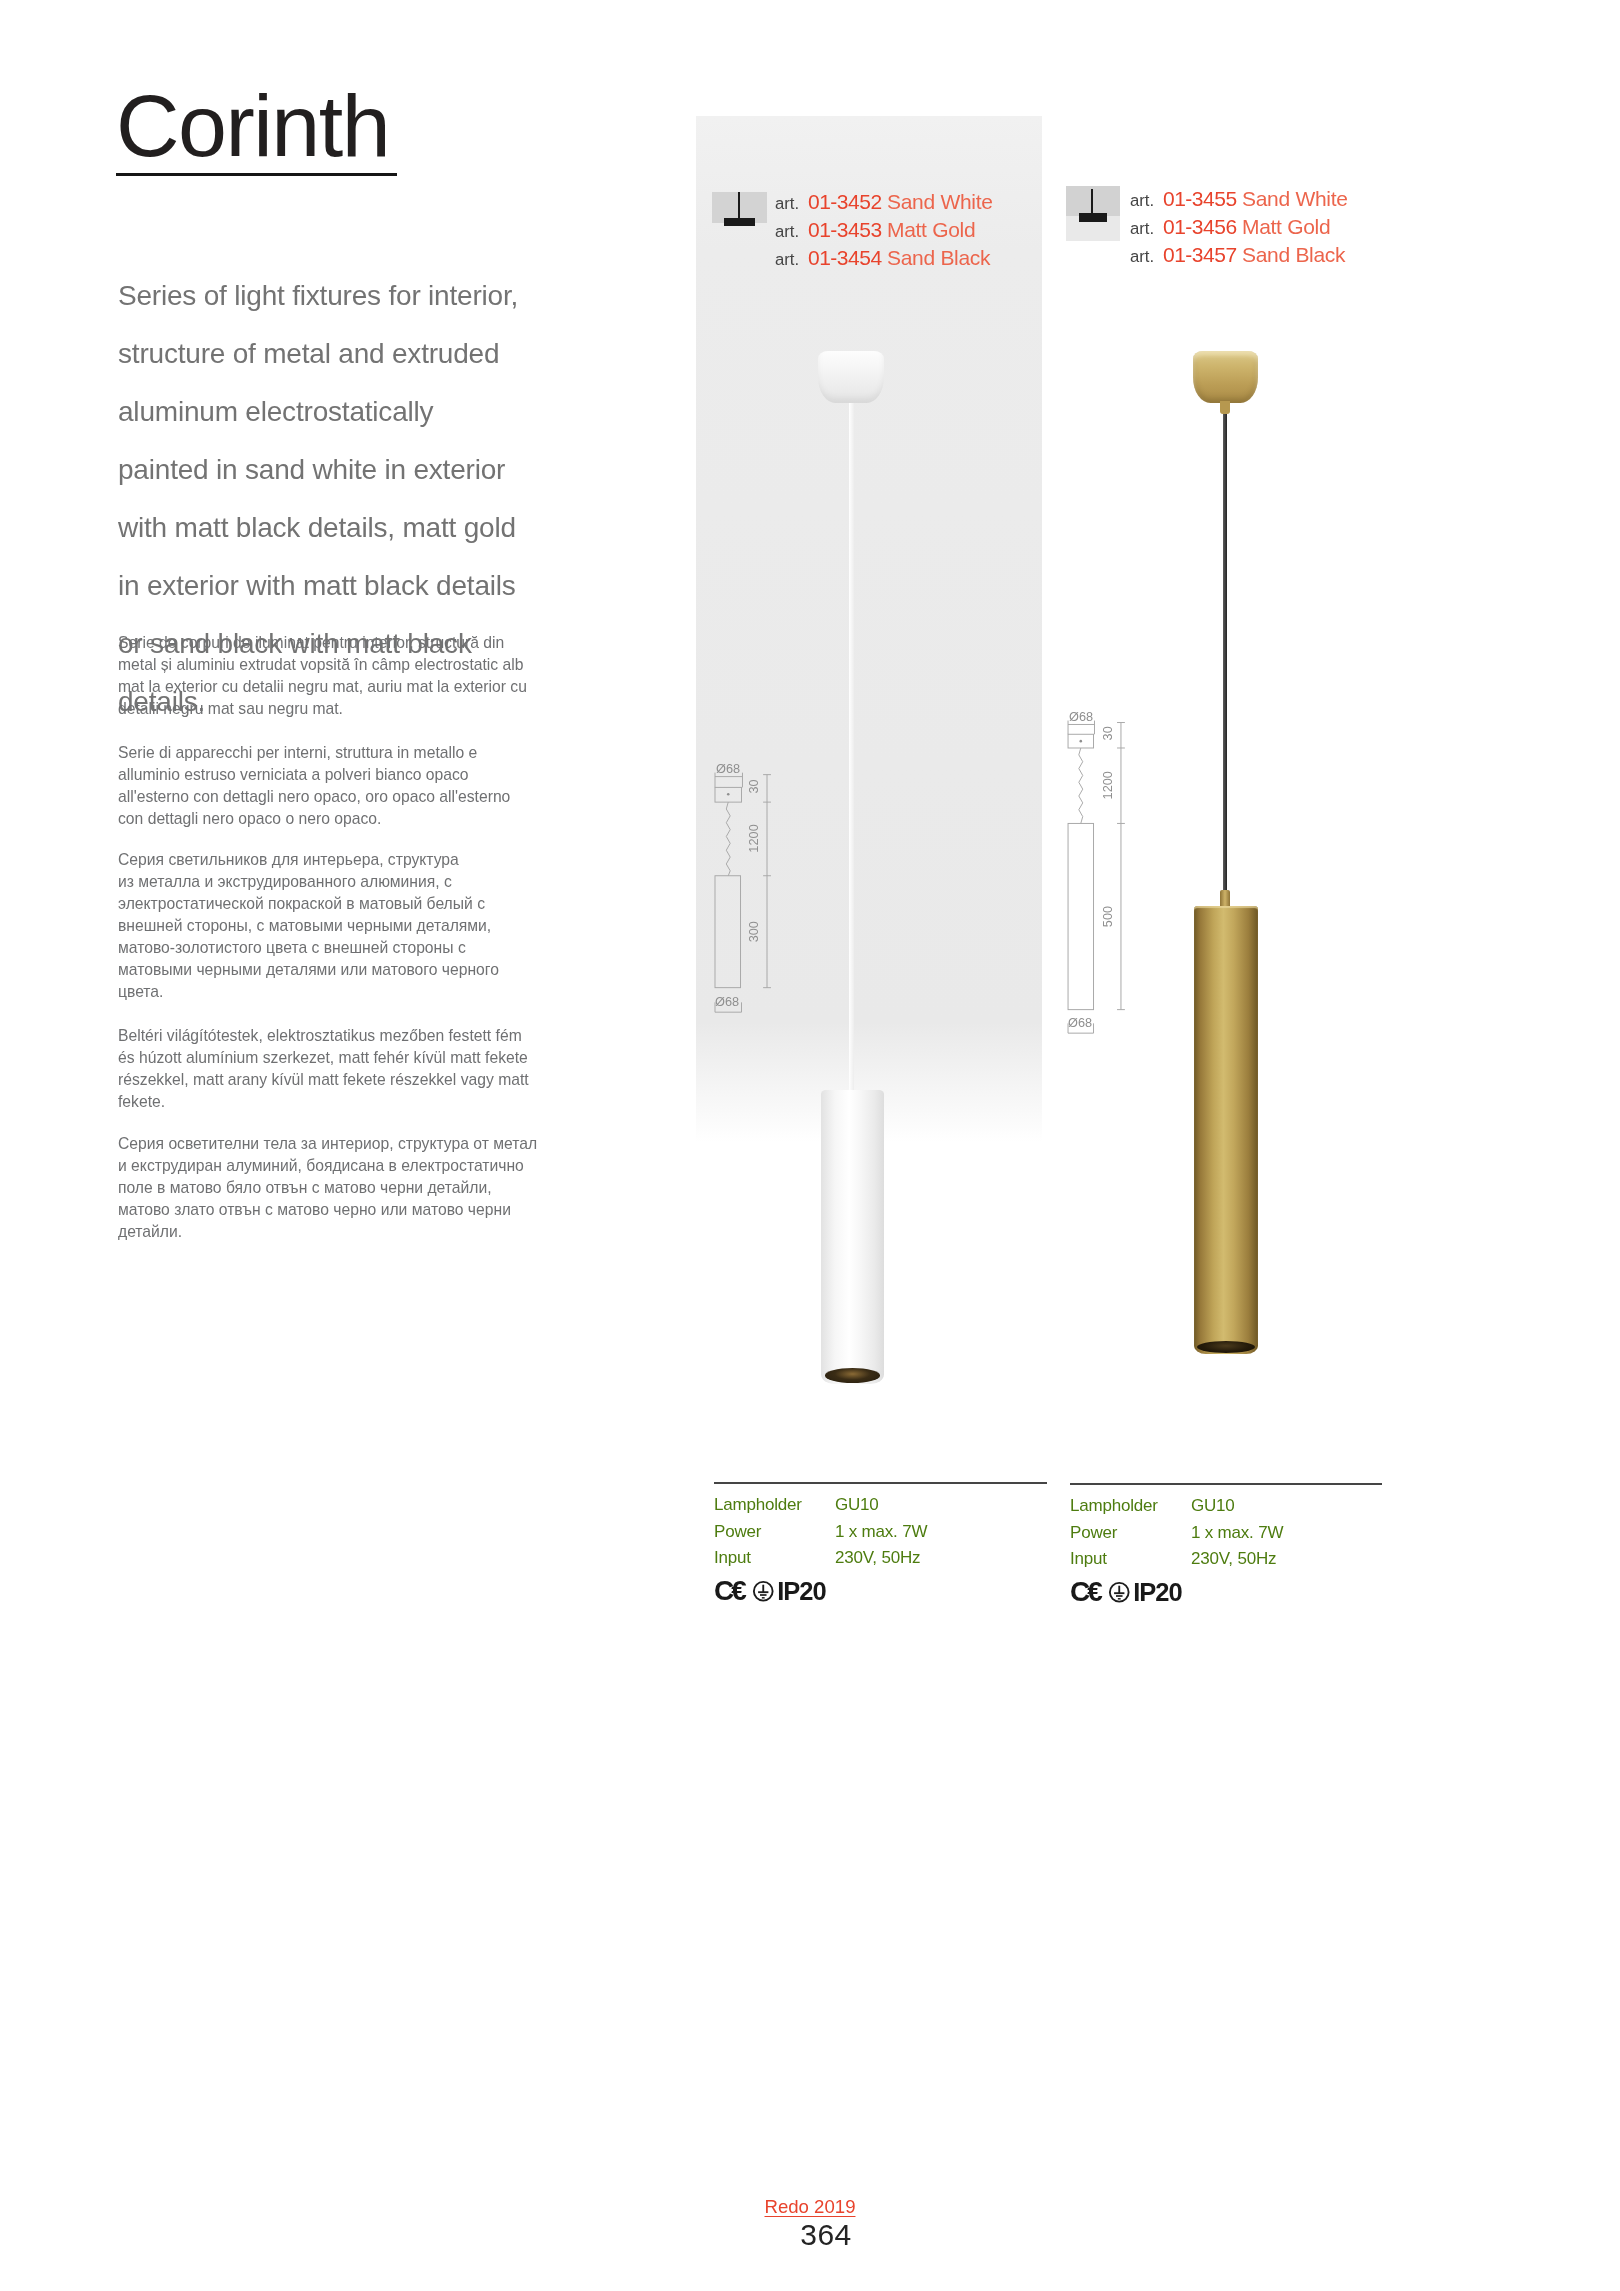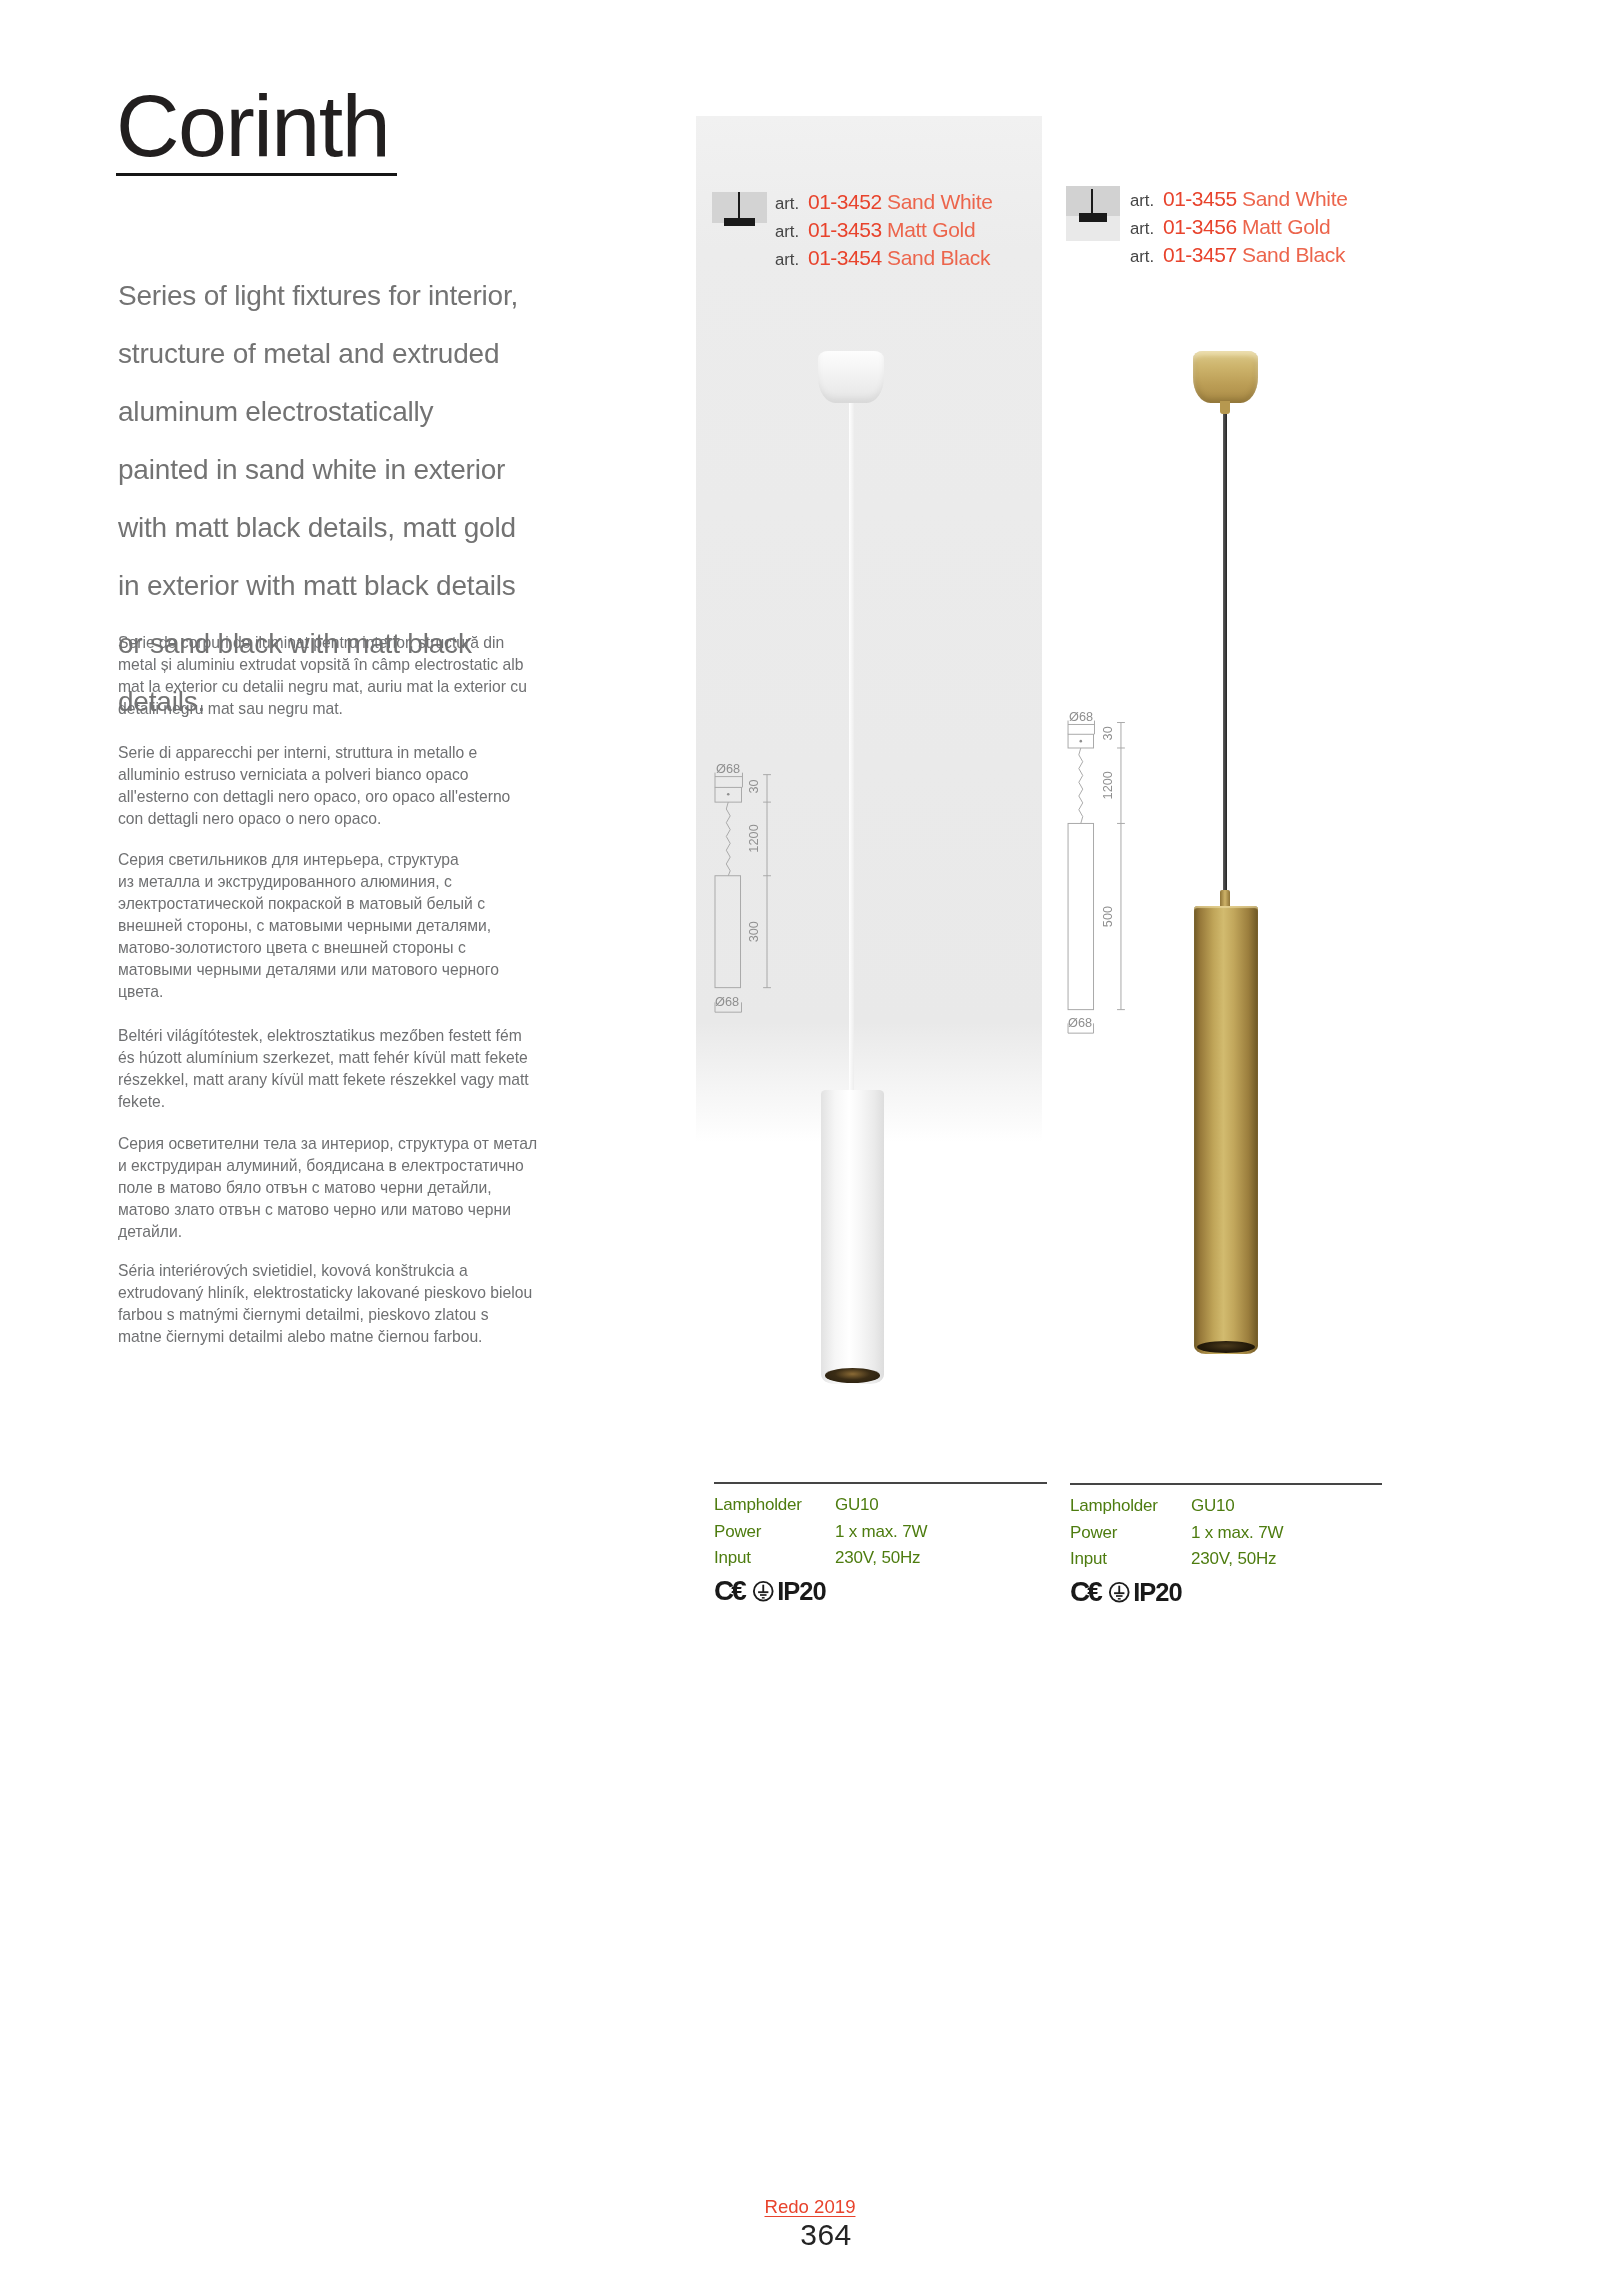--- a/index.html
+++ b/index.html
@@ -105,24 +105,20 @@
 цвета.</div>
   <div class="abs para" style="left:118px;top:1025px;">Beltéri világítótestek, elektrosztatikus mezőben festett fém
 és húzott alumínium szerkezet, matt fehér kívül matt fekete
 részekkel, matt arany kívül matt fekete részekkel vagy matt
 fekete.</div>
   <div class="abs para" style="left:118px;top:1133px;">Серия осветителни тела за интериор, структура от метал
 и екструдиран алуминий, боядисана в електростатично
 поле в матово бяло отвън с матово черни детайли,
 матово злато отвън с матово черно или матово черни
 детайли.</div>
-  <div class="abs para" style="left:118px;top:1260px;">Séria interiérových svietidiel, kovová konštrukcia a
-extrudovaný hliník, elektrostaticky lakované pieskovo bielou
-farbou s matnými čiernymi detailmi, pieskovo zlatou s
-matne čiernymi detailmi alebo matne čiernou farbou.</div>
 
   <div>
     <div class="abs photo-panel" style="left:696px;top:116px;width:346px;height:1333px;"></div>
 
     <div class="abs" style="left:712px;top:192px;width:55px;height:41px;">
       <div class="abs mini-box" style="left:0;top:0;width:55px;height:31px;"></div>
       <div class="abs mini-line" style="left:25.5px;top:0;width:2.9px;height:26.5px;"></div>
       <div class="abs mini-bar" style="left:11.8px;top:25.5px;width:31px;height:8.8px;"></div>
     </div>
 

